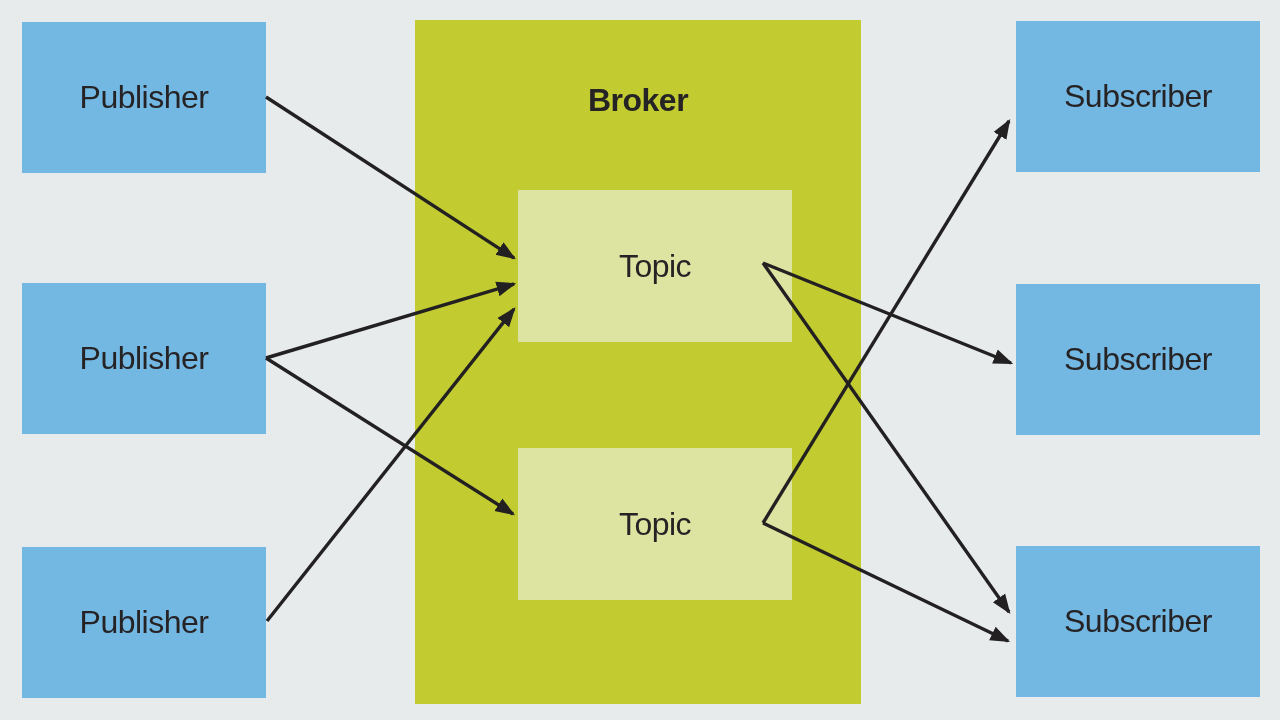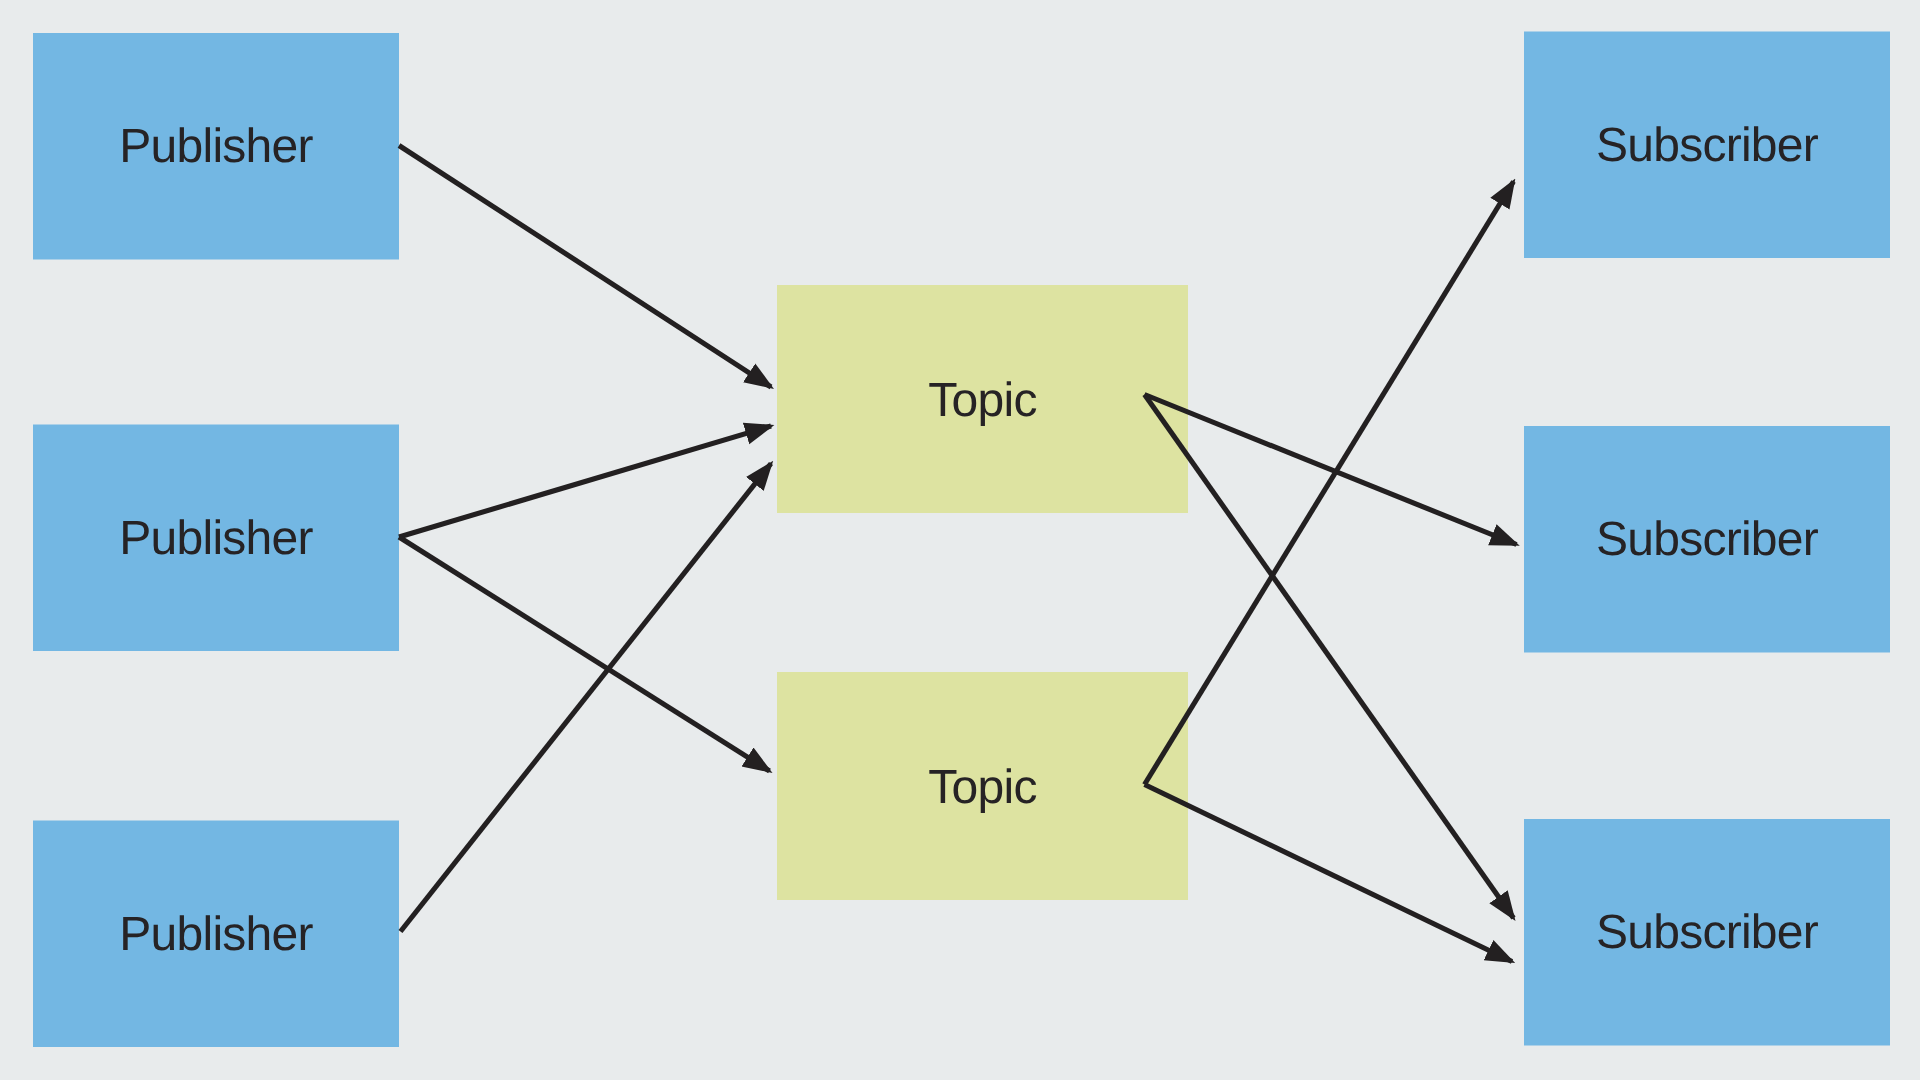--- a/index.html
+++ b/index.html
@@ -73,20 +73,23 @@
   <div class="node node-blue" style="left:22px; top:22px;">
     <span>Publisher</span>
   </div>
   <div class="node node-blue" style="left:22px; top:283px;">
     <span>Publisher</span>
   </div>
   <div class="node node-blue" style="left:22px; top:547px;">
     <span>Publisher</span>
   </div>
 
+  <div class="broker-panel">
+    <div class="broker-title">Broker</div>
+  </div>
 
   <div class="node node-topic" style="left:518px; top:190px;">
     <span>Topic</span>
   </div>
   <div class="node node-topic" style="left:518px; top:448px;">
     <span>Topic</span>
   </div>
 
   <div class="node node-blue" style="left:1016px; top:21px;">
     <span>Subscriber</span>

